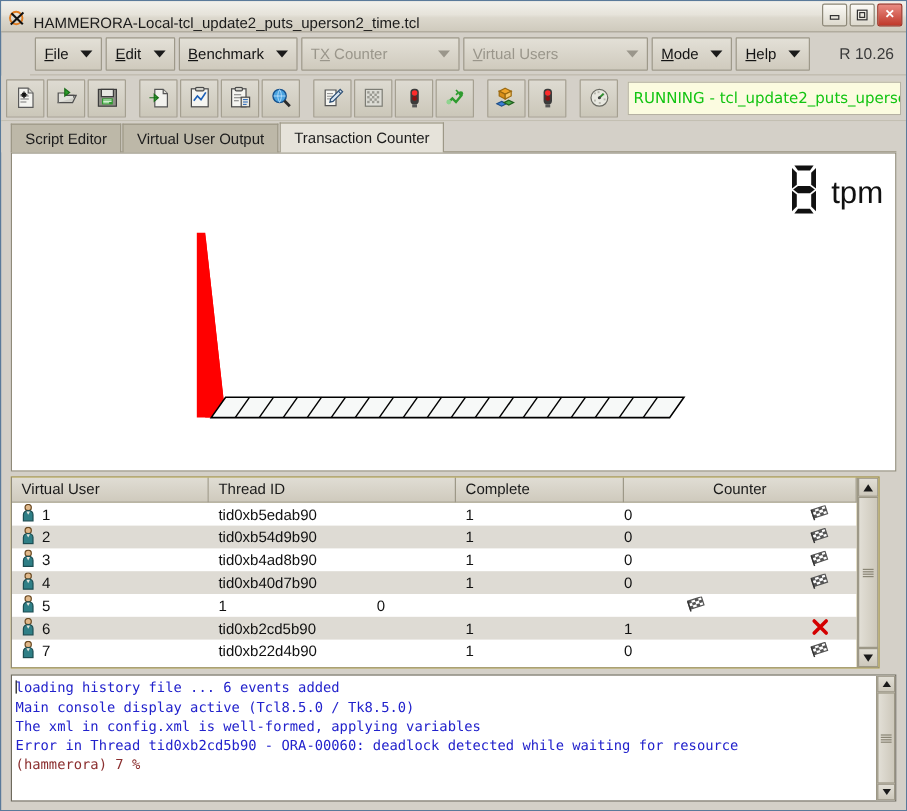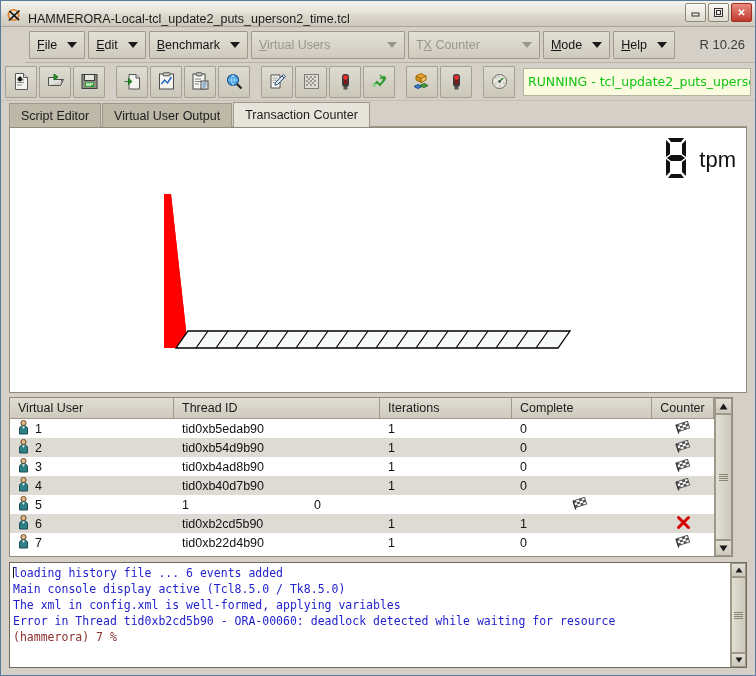--- a/index.html
+++ b/index.html
@@ -120,21 +120,21 @@
     margin:0 8px;
     background:#fff;border:1px solid #8f8a79;
     position:relative;overflow:hidden;
     box-sizing:border-box;
   }
   .tpmbox{
     position:absolute;right:10px;top:8px;
     display:flex;align-items:center;gap:8px;
   }
   .tpmdigit{font-family:"DejaVu Sans Mono",monospace;}
-  .tpmlabel{font-size:22px;color:#111;font-family:"Liberation Sans",sans-serif;}
+  .tpmlabel{font-size:26px;color:#111;font-family:"Liberation Sans",sans-serif;}
   
   .tablewrap{
     flex:1 1 auto;
     margin:4px 22px 0 8px;
     border:1px solid #8f8a79;
     background:#fde047;
     display:flex;
     overflow:hidden;
     box-sizing:border-box;
     min-height:0;
@@ -238,25 +238,25 @@
     </div>
     <div class="menubtn">
       <span class="lbl"><u>E</u><span>dit</span></span>
         <span class="caret"></span>
     </div>
     <div class="menubtn">
       <span class="lbl"><u>B</u><span>enchmark</span></span>
         <span class="caret"></span>
     </div>
     <div class="menubtn disabled">
+      <span class="lbl" style="min-width:96px">T<u>X</u><span> Counter</span></span>
+        <span class="caret"></span>
+    </div>
+    <div class="menubtn disabled">
       <span class="lbl" style="min-width:118px"><u>V</u><span>irtual Users</span></span>
-        <span class="caret"></span>
-    </div>
-    <div class="menubtn disabled">
-      <span class="lbl" style="min-width:96px">T<u>X</u><span> Counter</span></span>
         <span class="caret"></span>
     </div>
     <div class="menubtn">
       <span class="lbl"><u>M</u><span>ode</span></span>
         <span class="caret"></span>
     </div>
     <div class="menubtn">
       <span class="lbl"><u>H</u><span>elp</span></span>
         <span class="caret"></span>
     </div>
@@ -452,21 +452,20 @@
         <path d="M538,203 L526,220"></path>
       </g>
     </svg>
   </div>
 
   <div class="tablewrap">
     <div class="tablemain">
       <div class="thead">
         <div class="th c1">Virtual User</div>
         <div class="th c2">Thread ID</div>
-        <div class="th c3">Iterations</div>
         <div class="th c4">Complete</div>
         <div class="th c5 center">Counter</div>
       </div>
       <div class="tbody">
 
         <div class="tr">
           <div class="td c1">
             <span class="vuser">
               <span>
                 <svg width="11" height="15" viewBox="0 0 11 15">

